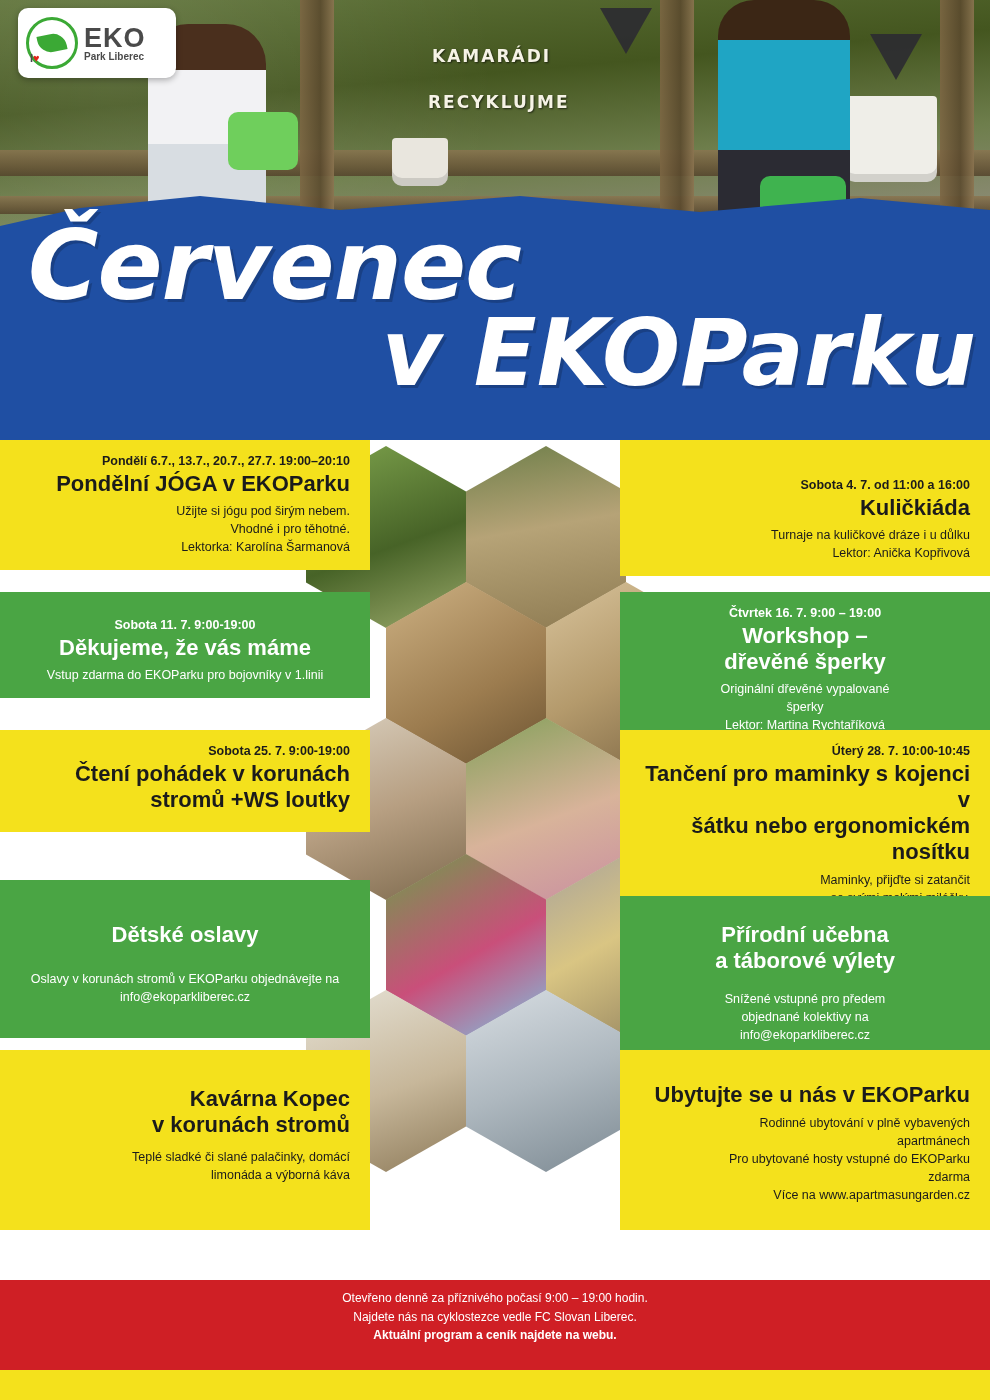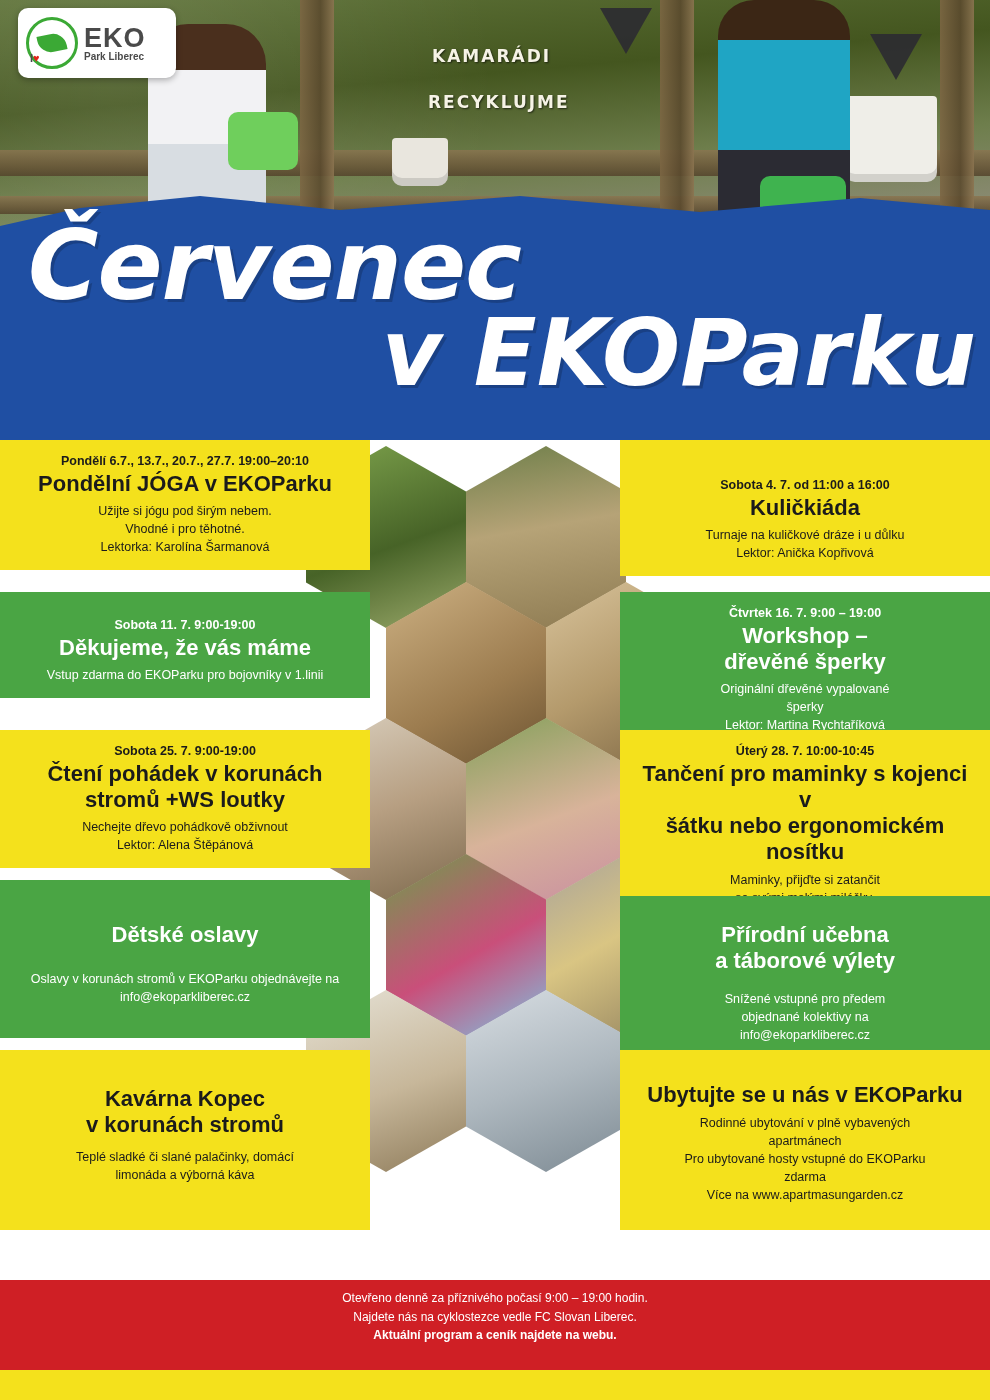--- a/index.html
+++ b/index.html
@@ -141,21 +141,21 @@
     position: absolute; left: 0; width: 990px;
     display: flex;
   }
   .cell {
     padding: 14px 20px;
     text-align: center;
     color: #1b1b1b;
   }
   .cell.left  { width: 370px; }
   .cell.right { width: 370px; margin-left: 250px; }
-  .c-yellow { background: #f4e11c; }
+  .c-yellow { background: #f4e11c; text-align: right; }
   .c-green  { background: #4aa544; color: #ffffff; }
 
   .row-date { font-size: 12.5px; font-weight: bold; margin-bottom: 3px; }
   .row-title { font-size: 22px; font-weight: bold; line-height: 1.18; margin-bottom: 5px; }
   .row-desc { font-size: 12.5px; line-height: 1.45; }
 
   
   .hexes { position: absolute; left: 286px; top: 0; width: 418px; height: 840px; }
   .hex {
     position: absolute;
@@ -292,22 +292,20 @@
 šperky
 Lektor: Martina Rychtaříková</div>
     </div>
   </div>
 
   <div class="band" style="top:290px">
     <div class="cell left c-yellow">
       <div class="row-date">Sobota 25. 7. 9:00-19:00</div>
       <div class="row-title" style="white-space:pre-line">Čtení pohádek v korunách
 stromů +WS loutky</div>
-      <div class="row-desc" style="white-space:pre-line">Nechejte dřevo pohádkově obživnout
-Lektor: Alena Štěpánová</div>
     </div>
   </div>
   <div class="band" style="top:290px">
     <div class="cell right c-yellow" style="margin-left:620px">
       <div class="row-date">Úterý 28. 7. 10:00-10:45</div>
       <div class="row-title" style="white-space:pre-line">Tančení pro maminky s kojenci v
 šátku nebo ergonomickém nosítku</div>
       <div class="row-desc" style="white-space:pre-line; margin-top:6px">Maminky, přijďte si zatančit
 se svými malými miláčky.
 Lektor: Klára Čejková</div>

